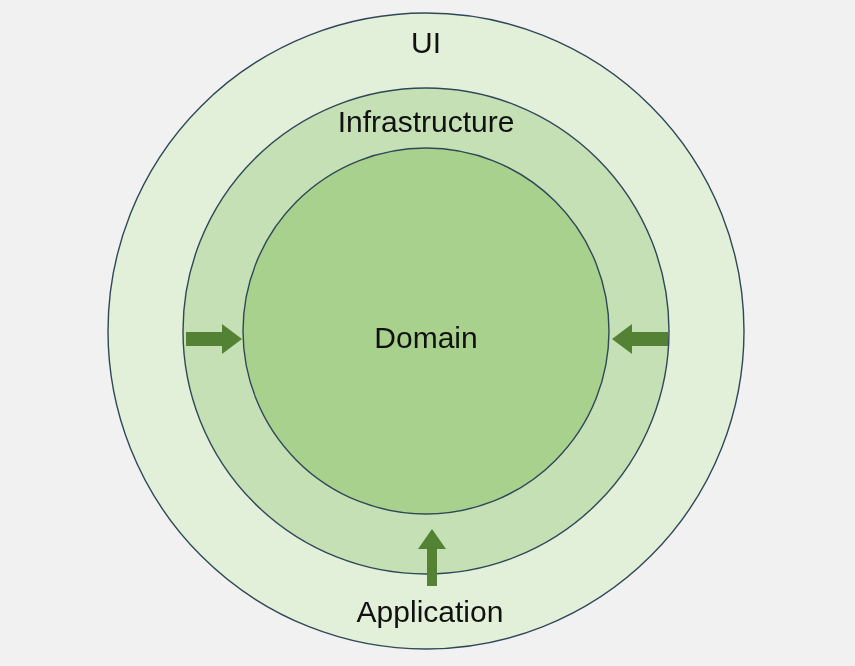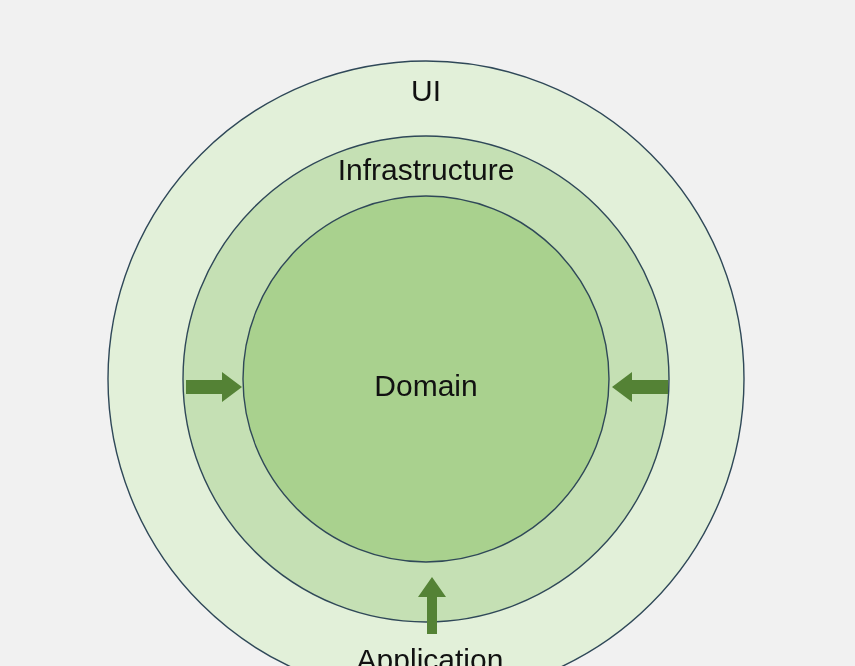--- a/index.html
+++ b/index.html
@@ -11,21 +11,20 @@
     width: 855px;
     height: 666px;
     background: #f1f1f1;
     font-family: "Liberation Sans", sans-serif;
     overflow: hidden;
   }
   #diagram-root {
     position: relative;
     width: 855px;
     height: 508px;
-    margin-top: 48px;
   }
   #diagram-svg {
     position: absolute;
     top: 0;
     left: 0;
     width: 855px;
     height: 666px;
     display: block;
   }
   .ring-label {

